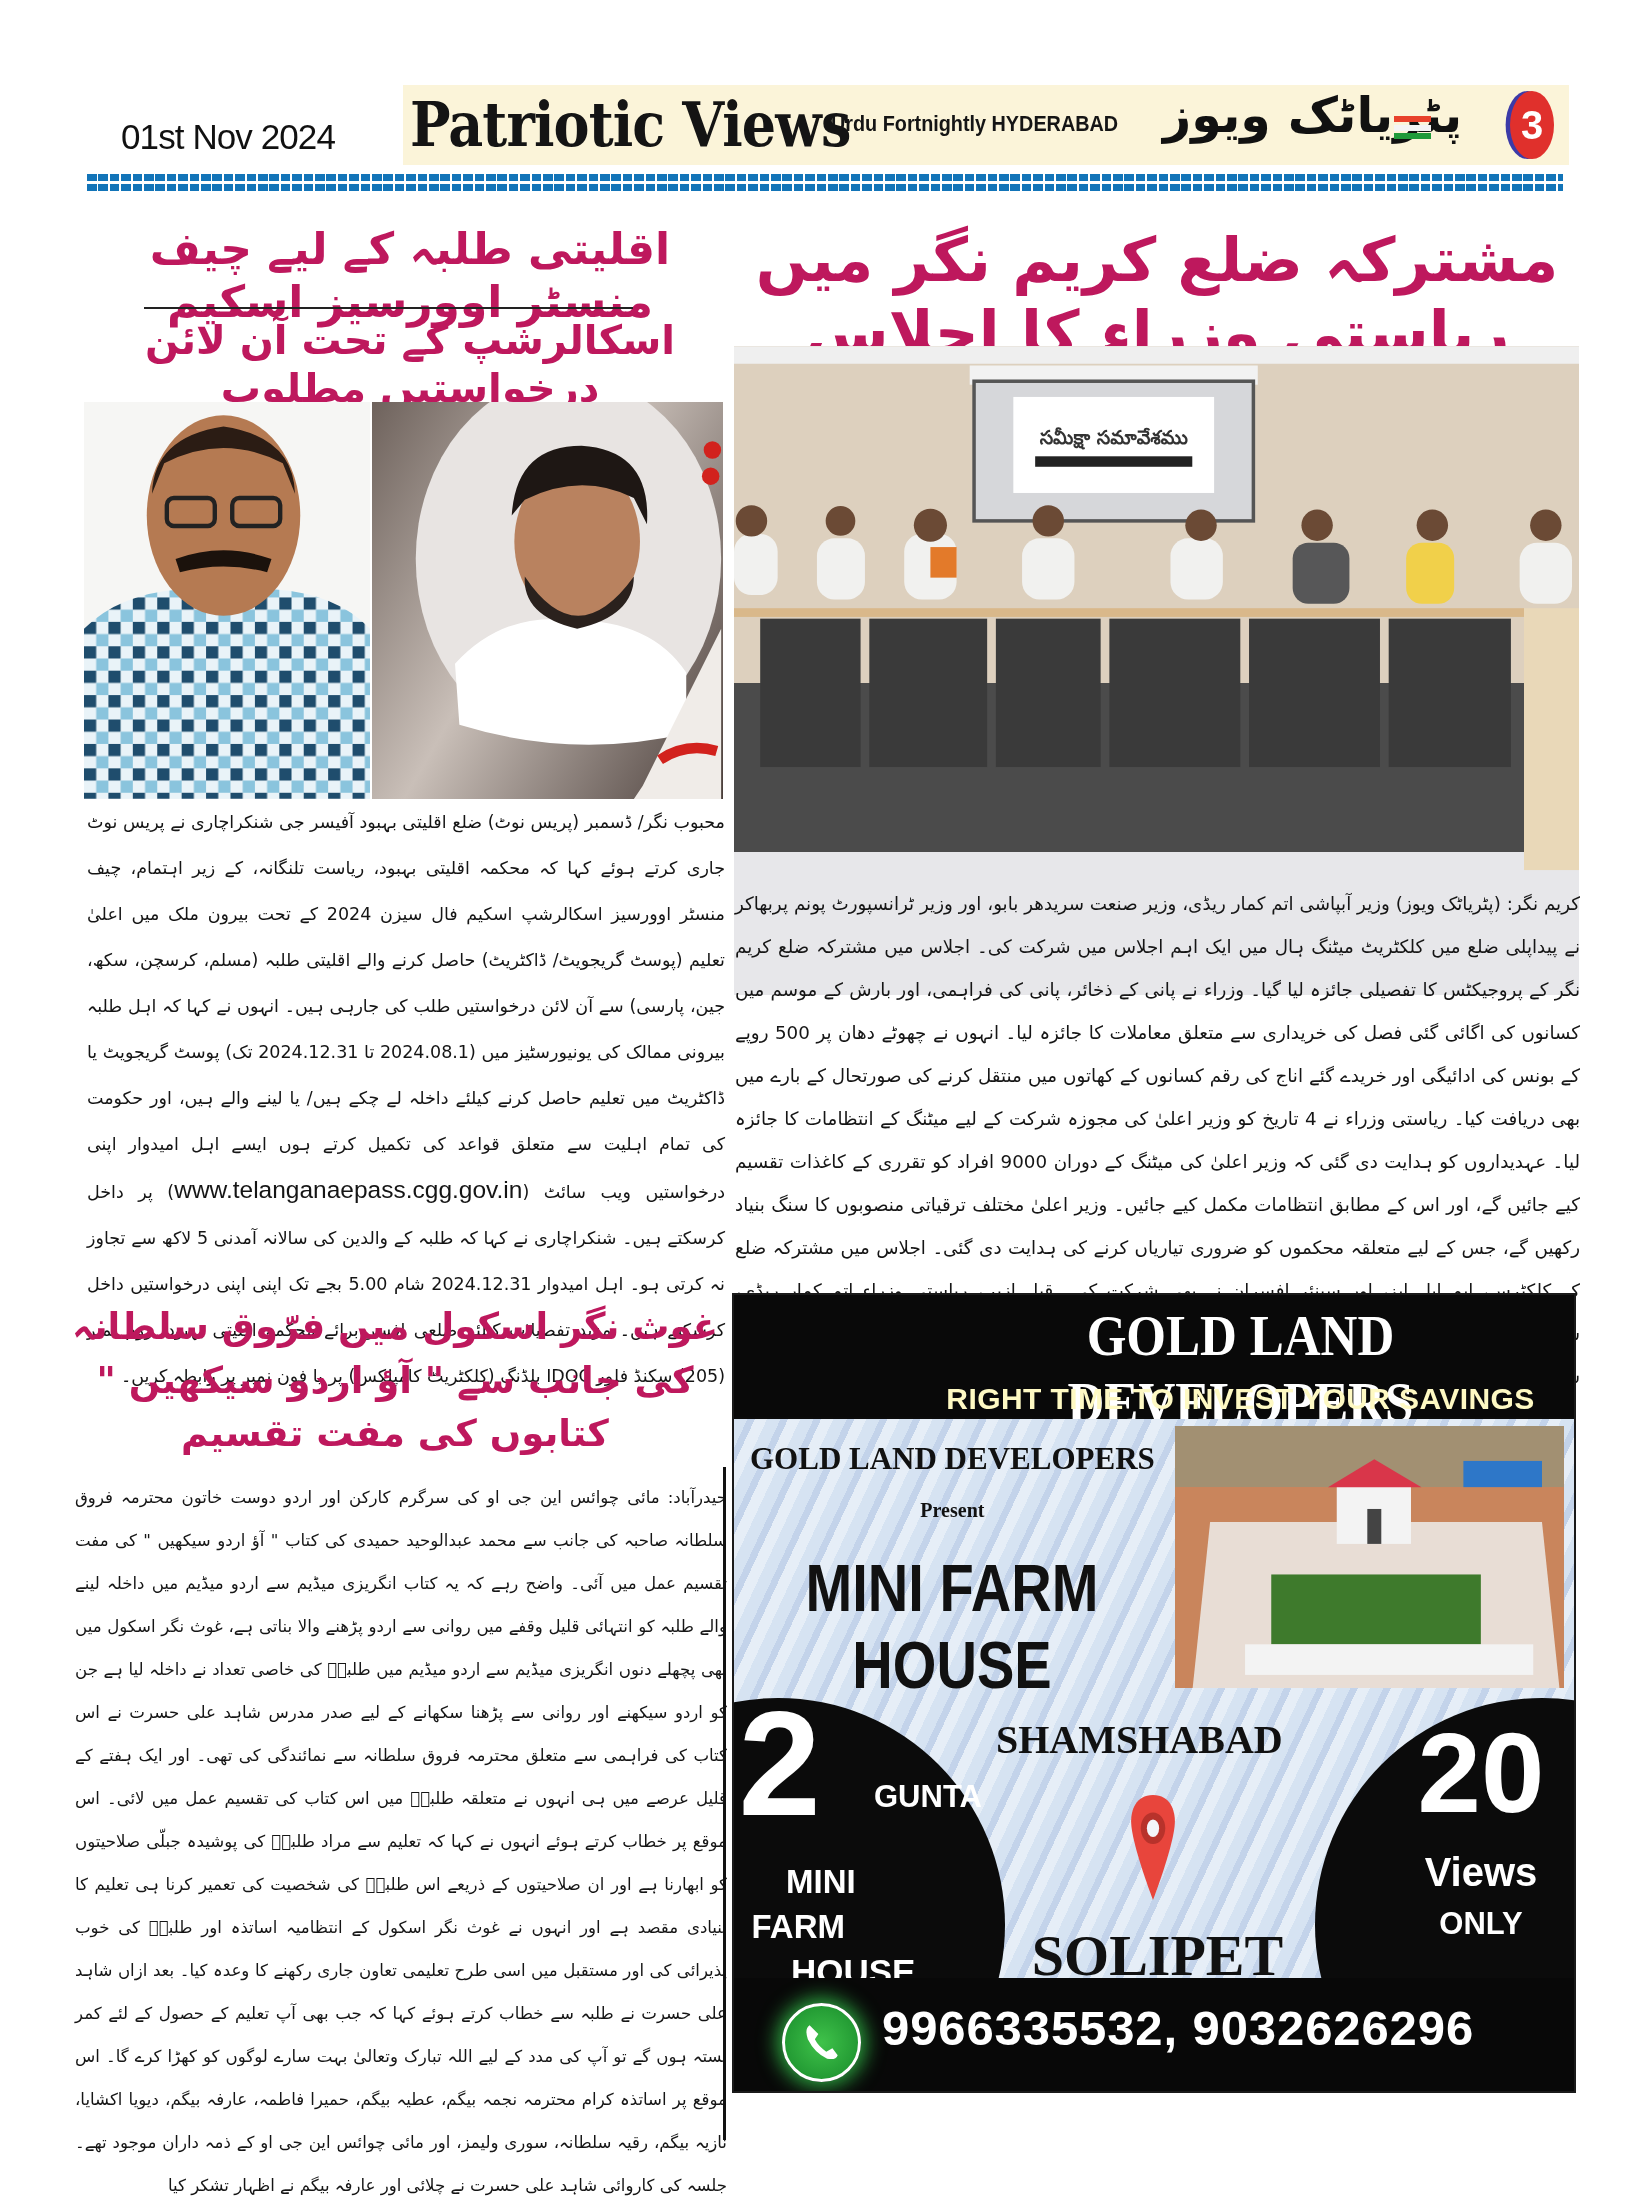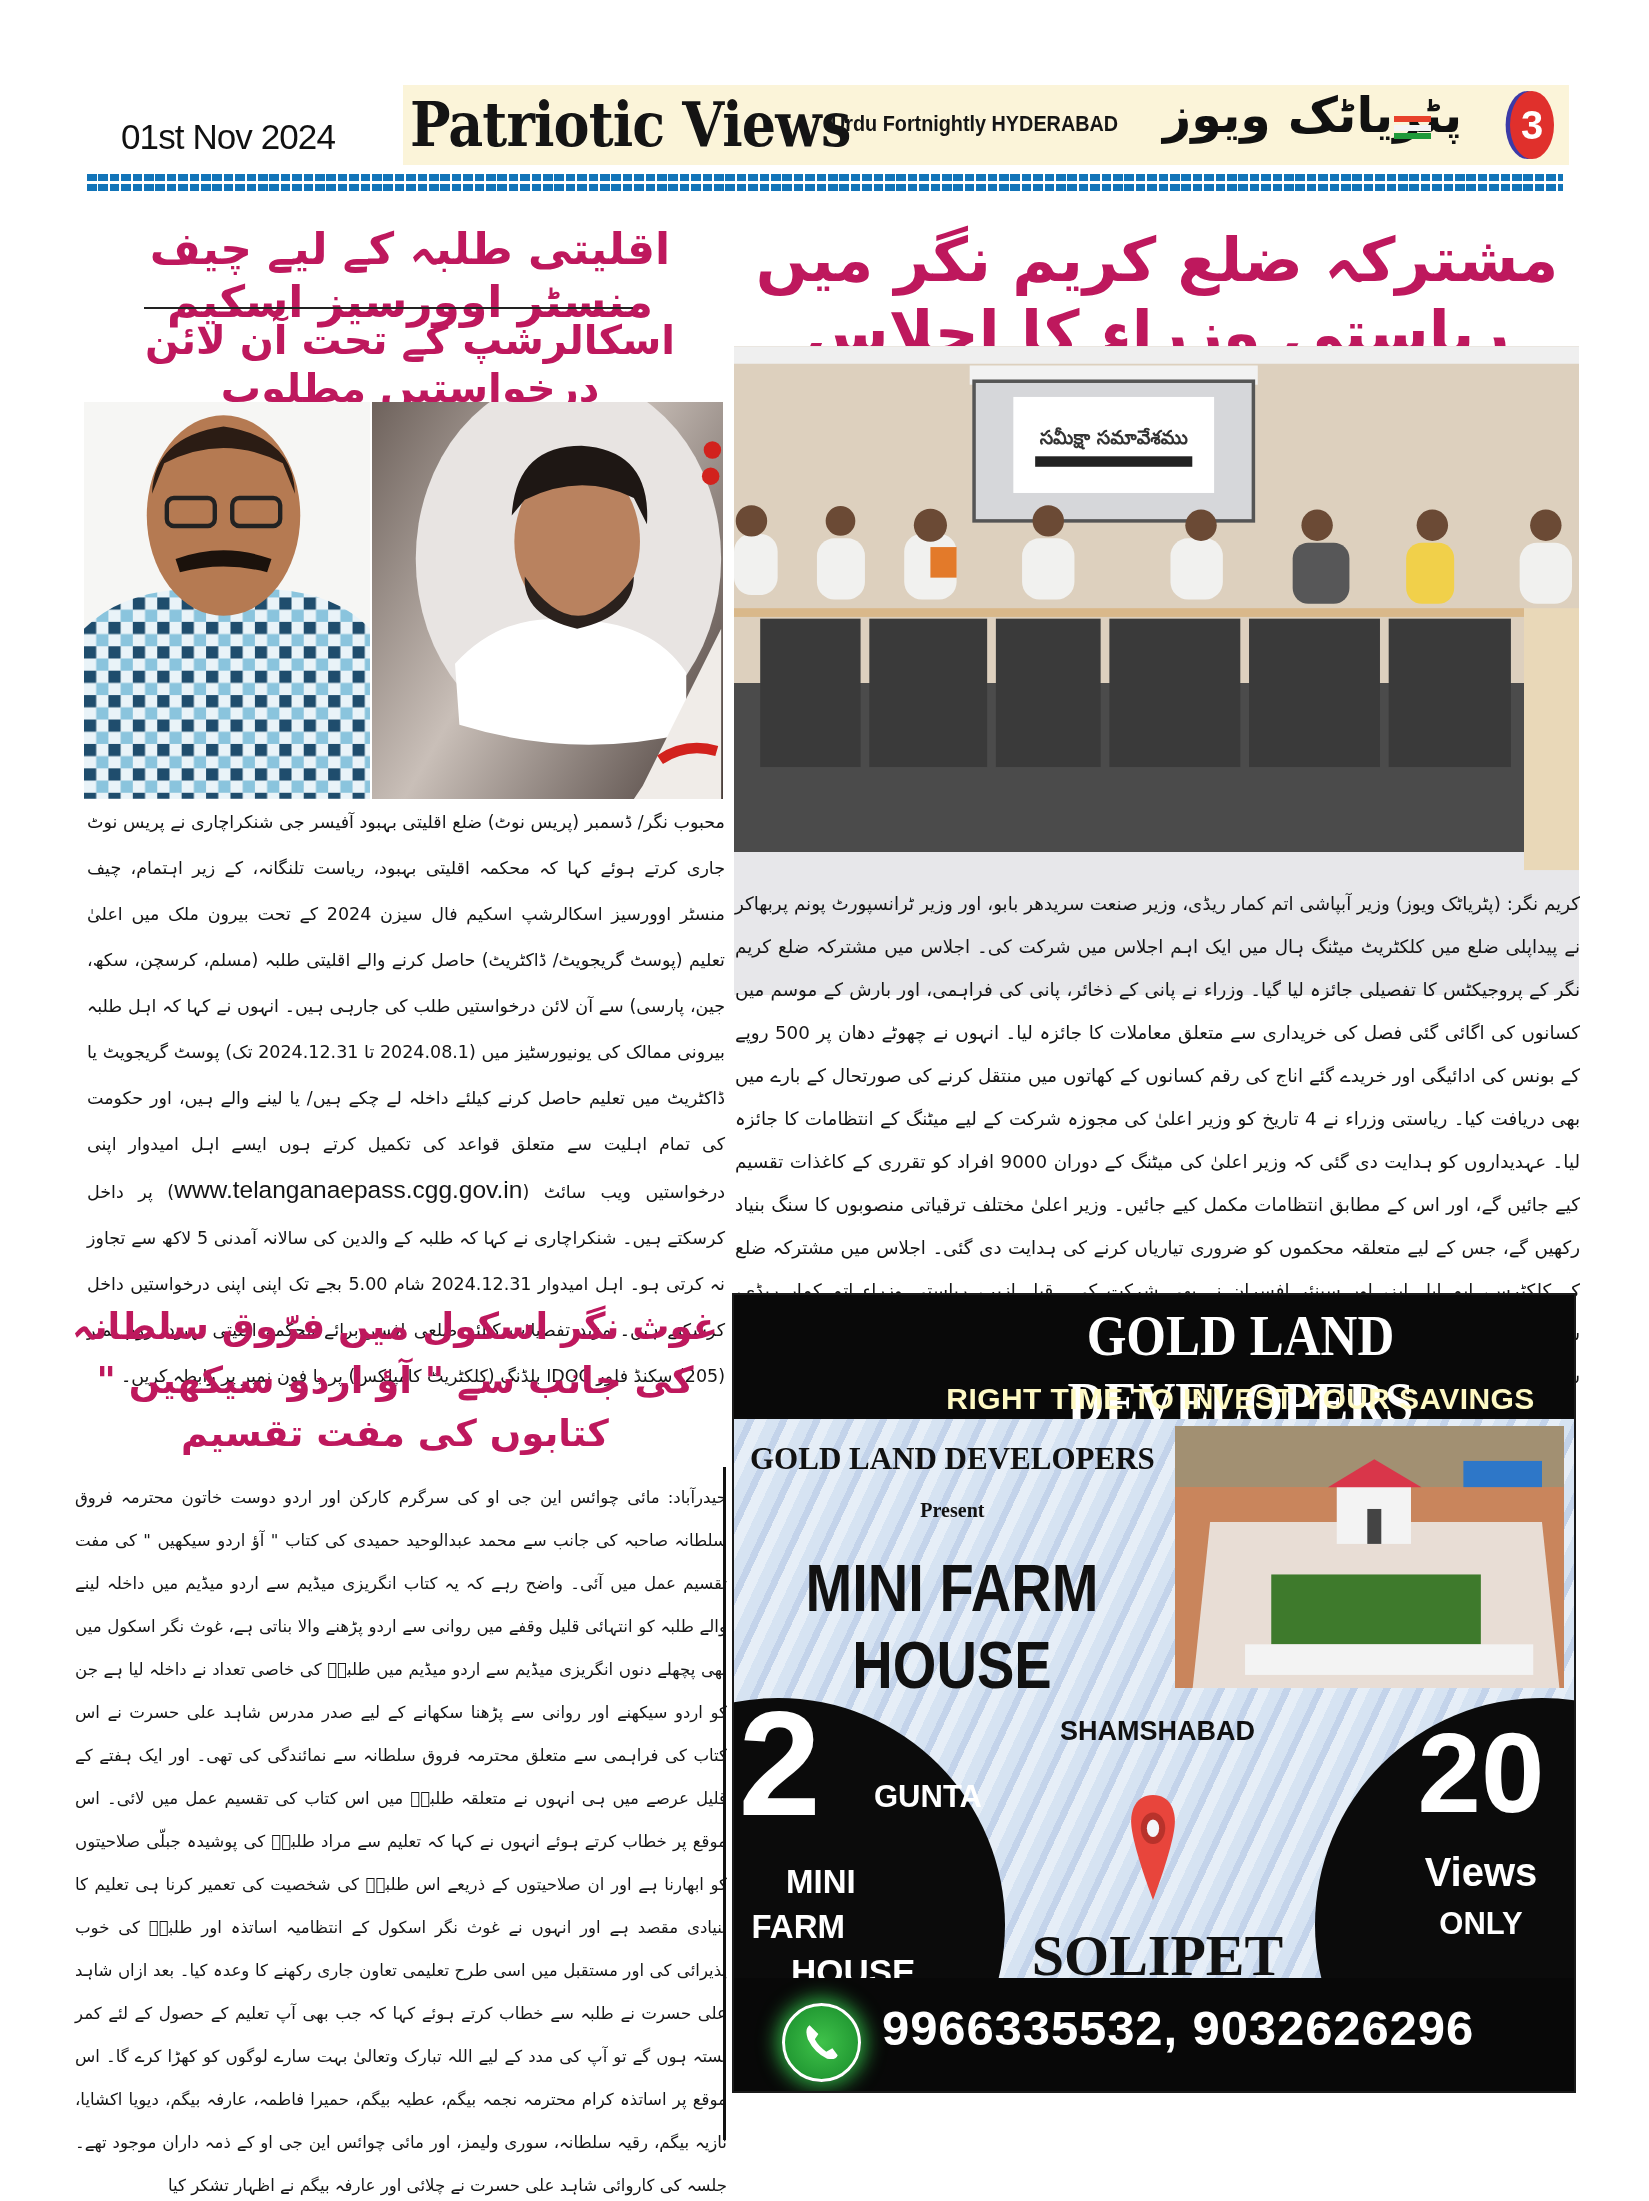--- a/index.html
+++ b/index.html
@@ -56,21 +56,21 @@
   .ad-name { position: absolute; left: 4.4px; top: 22px; width: 428px; text-align: center; font-family: "Liberation Serif", serif; font-weight: bold; font-size: 31px; color: #111; }
   .ad-present { position: absolute; left: 4.4px; top: 80px; width: 428px; text-align: center; font-family: "Liberation Serif", serif; font-weight: bold; font-size: 20px; color: #111; }
   .ad-mfh { position: absolute; left: 4.4px; top: 131px; width: 428px; text-align: center; font-family: "Liberation Sans", sans-serif; font-weight: bold; font-size: 66px; line-height: 77px; color: #111; transform: scaleX(0.85); }
   .ad-circle-l { position: absolute; left: -183px; top: 279px; width: 454px; height: 454px; border-radius: 50%; background: #0b0b0b; }
   .ad-circle-r { position: absolute; left: 581px; top: 279px; width: 454px; height: 454px; border-radius: 50%; background: #0b0b0b; }
   .ad-two { position: absolute; left: 4.4px; top: 271px; font-family: "Liberation Sans", sans-serif; font-weight: bold; font-size: 148px; color: #fff; line-height: 1; }
   .ad-gunta { position: absolute; left: 140px; top: 360px; font-family: "Liberation Sans", sans-serif; font-weight: bold; font-size: 31px; color: #fff; }
   .ad-mini2 { position: absolute; left: 52px; top: 444px; font-family: "Liberation Sans", sans-serif; font-weight: bold; font-size: 33px; color: #fff; }
   .ad-farm2 { position: absolute; left: 17.5px; top: 489px; font-family: "Liberation Sans", sans-serif; font-weight: bold; font-size: 33px; color: #fff; }
   .ad-house2 { position: absolute; left: 57px; top: 533px; font-family: "Liberation Sans", sans-serif; font-weight: bold; font-size: 35px; color: #fff; }
-  .ad-shams { position: absolute; left: 262px; top: 297px; width: 323px; text-align: center; font-family: Liberation Sans, sans-serif; font-weight: bold; font-size: 27px; color: #111; }
+  .ad-shams { position: absolute; left: 262px; top: 297px; width: 323px; font-family: Liberation Serif, serif; font-weight: bold; font-size: 40px; color: #111; }
   .ad-pin { position: absolute; left: 397px; top: 376px; width: 44px; height: 105px; }
   .ad-solipet { position: absolute; left: 262px; top: 503px; width: 323px; text-align: center; font-family: "Liberation Serif", serif; font-weight: bold; font-size: 58px; color: #111; }
   .ad-twenty { position: absolute; left: 651px; top: 297px; width: 192px; text-align: center; font-family: "Liberation Sans", sans-serif; font-weight: bold; font-size: 114px; color: #fff; line-height: 1; }
   .ad-lakhs { position: absolute; left: 651px; top: 431px; width: 192px; text-align: center; font-family: "Liberation Sans", sans-serif; font-weight: bold; font-size: 40px; color: #fff; }
   .ad-only { position: absolute; left: 651px; top: 487px; width: 192px; text-align: center; font-family: "Liberation Sans", sans-serif; font-weight: bold; font-size: 31px; color: #fff; }
   .ad-foot { position: absolute; left: 0; top: 683px; width: 100%; height: 114px; background: #080808; }
   .ad-wa { position: absolute; left: 48px; top: 24.5px; width: 79px; height: 79px; border-radius: 50%; background: radial-gradient(#3fc24a, #178a2a); border: 3.5px solid #fff; box-shadow: 0 0 19px 5.2px #2da540; }
   .ad-phone { position: absolute; left: 148px; top: 22px; font-family: "Liberation Sans", sans-serif; font-weight: bold; font-size: 49px; color: #fff; letter-spacing: 0.9px; }
 </style>
 </head>

